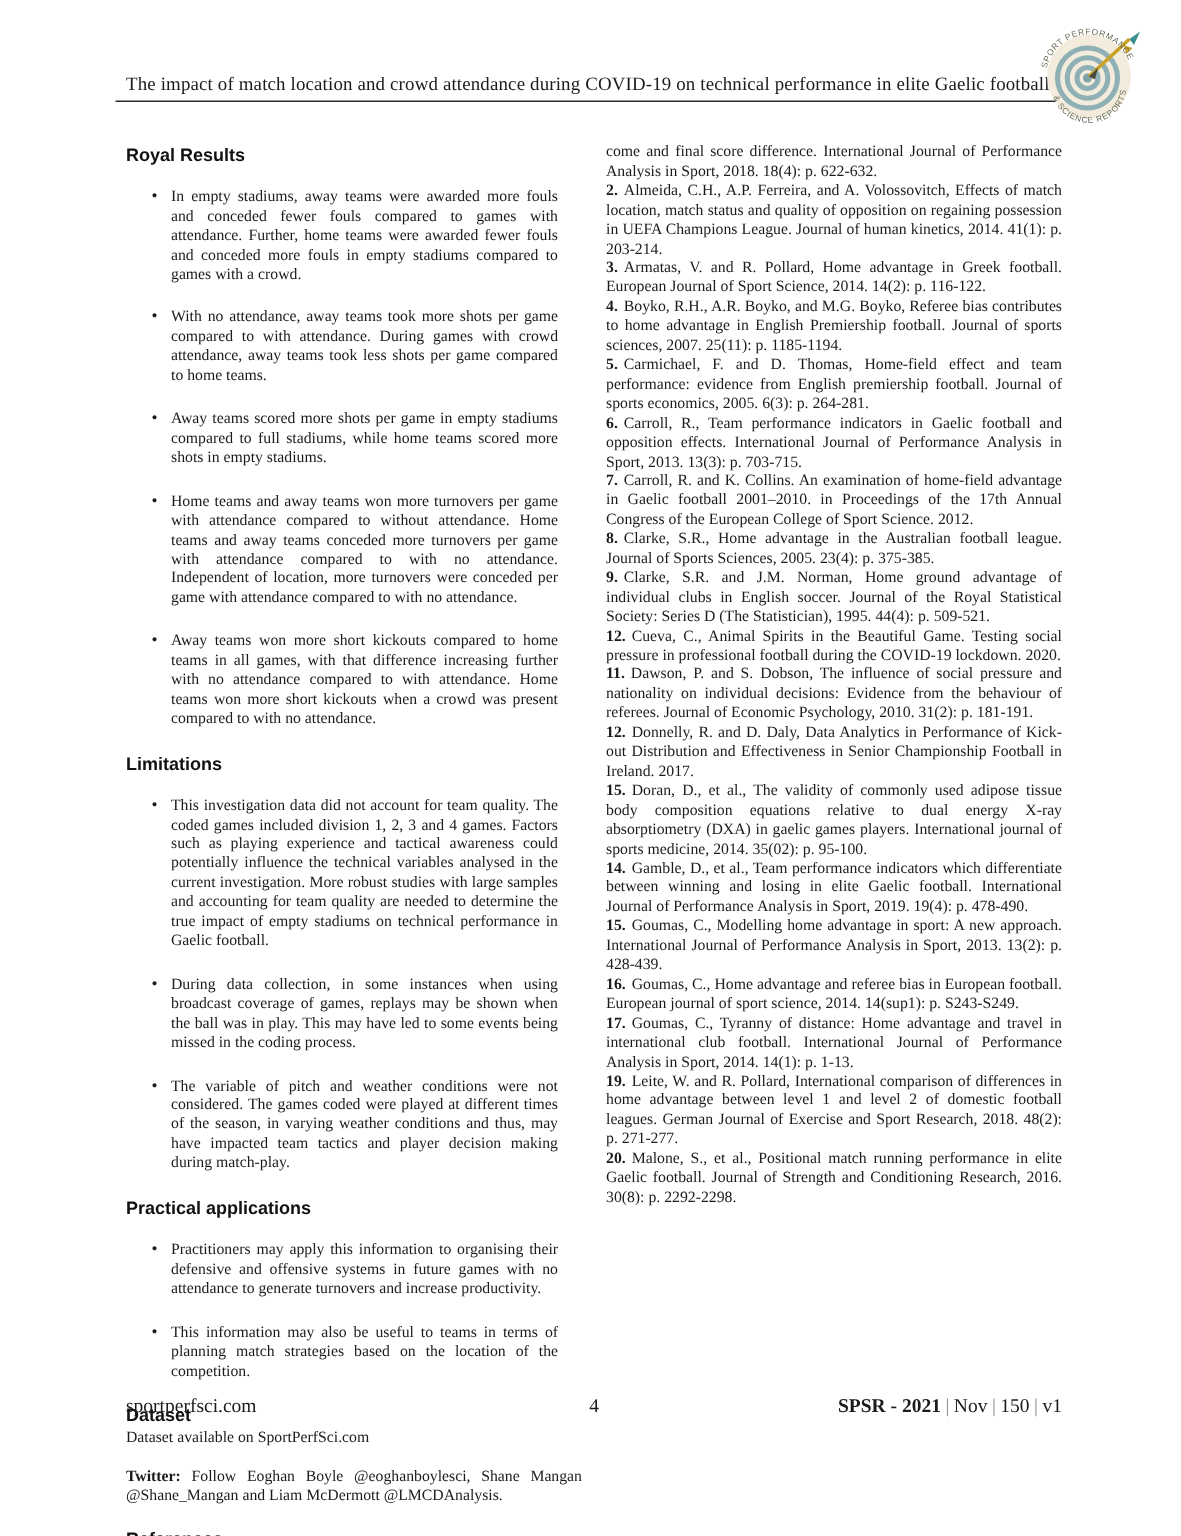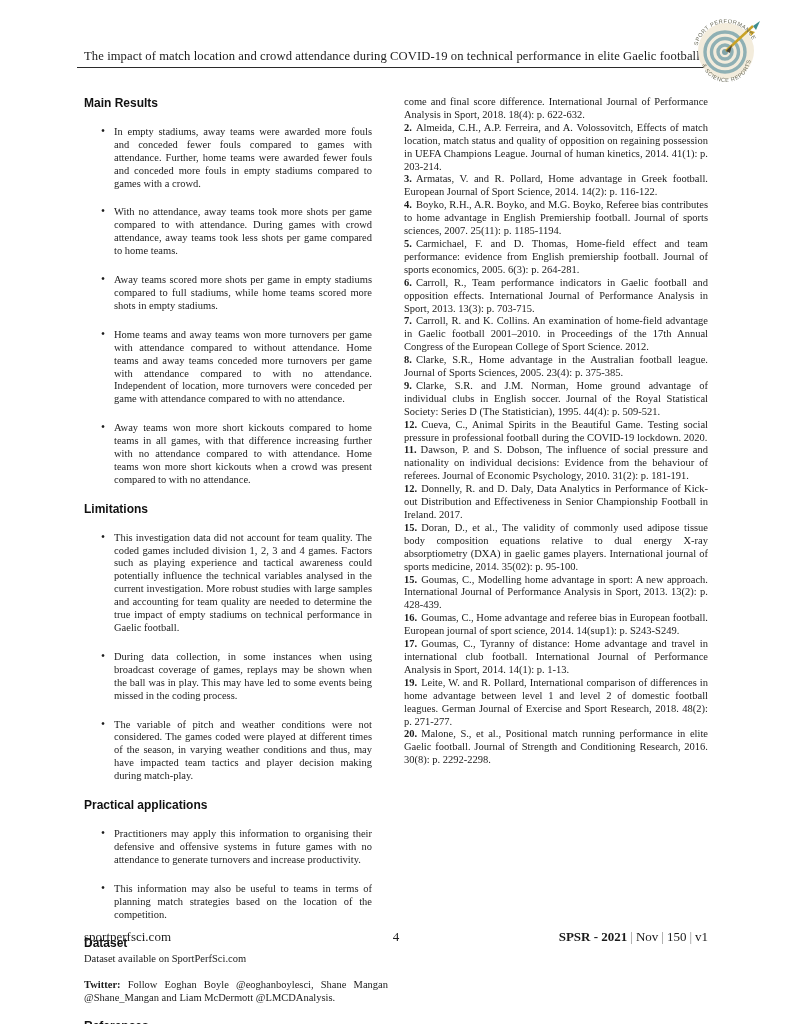--- a/index.html
+++ b/index.html
@@ -69,21 +69,21 @@
     <path id="arcB" d="M 12,46 A 25,25 0 0 0 62,46" fill="none"></path>
     <text font-size="5.6" fill="#6a6a58" letter-spacing="0.5" font-family="Liberation Sans, sans-serif">
       <textPath href="#arcB" startOffset="10%">&amp; SCIENCE REPORTS</textPath>
     </text>
   </svg>
 
   <div class="columns">
 
     <div class="col">
 
-      <div class="sec-heading first">Main Results</div>
+      <div class="sec-heading first">Royal Results</div>
       <ul class="bullets">
 
       <li><span>In empty stadiums, away teams were awarded more fouls and conceded fewer fouls compared to games with attendance. Further, home teams were awarded fewer fouls and conceded more fouls in empty stadiums compared to games with a crowd.</span></li>
           <li><span>With no attendance, away teams took more shots per game compared to with attendance. During games with crowd attendance, away teams took less shots per game compared to home teams.</span></li>
           <li><span>Away teams scored more shots per game in empty stadiums compared to full stadiums, while home teams scored more shots in empty stadiums.</span></li>
           <li><span>Home teams and away teams won more turnovers per game with attendance compared to without attendance. Home teams and away teams conceded more turnovers per game with attendance compared to with no attendance. Independent of location, more turnovers were conceded per game with attendance compared to with no attendance.</span></li>
           <li><span>Away teams won more short kickouts compared to home teams in all games, with that difference increasing further with no attendance compared to with attendance. Home teams won more short kickouts when a crowd was present compared to with no attendance.</span></li>
         </ul>
 
       <div class="sec-heading">Limitations</div>
@@ -132,20 +132,21 @@
         <p class="ref"><b>9.</b><span>Clarke, S.R. and J.M. Norman, Home ground advantage of individual clubs in English soccer. Journal of the Royal Statistical Society: Series D (The Statistician), 1995. 44(4): p. 509-521.</span></p>
 
         <p class="ref"><b>12.</b><span>Cueva, C., Animal Spirits in the Beautiful Game. Testing social pressure in professional football during the COVID-19 lockdown. 2020.</span></p>
 
         <p class="ref"><b>11.</b><span>Dawson, P. and S. Dobson, The influence of social pressure and nationality on individual decisions: Evidence from the behaviour of referees. Journal of Economic Psychology, 2010. 31(2): p. 181-191.</span></p>
 
         <p class="ref"><b>12.</b><span>Donnelly, R. and D. Daly, Data Analytics in Performance of Kick-out Distribution and Effectiveness in Senior Championship Football in Ireland. 2017.</span></p>
 
         <p class="ref"><b>15.</b><span>Doran, D., et al., The validity of commonly used adipose tissue body composition equations relative to dual energy X-ray absorptiometry (DXA) in gaelic games players. International journal of sports medicine, 2014. 35(02): p. 95-100.</span></p>
 
+        <p class="ref"><b>14.</b><span>Gamble, D., et al., Team performance indicators which differentiate between winning and losing in elite Gaelic football. International Journal of Performance Analysis in Sport, 2019. 19(4): p. 478-490.</span></p>
 
         <p class="ref"><b>15.</b><span>Goumas, C., Modelling home advantage in sport: A new approach. International Journal of Performance Analysis in Sport, 2013. 13(2): p. 428-439.</span></p>
 
         <p class="ref"><b>16.</b><span>Goumas, C., Home advantage and referee bias in European football. European journal of sport science, 2014. 14(sup1): p. S243-S249.</span></p>
 
         <p class="ref"><b>17.</b><span>Goumas, C., Tyranny of distance: Home advantage and travel in international club football. International Journal of Performance Analysis in Sport, 2014. 14(1): p. 1-13.</span></p>
 
 
         <p class="ref"><b>19.</b><span>Leite, W. and R. Pollard, International comparison of differences in home advantage between level 1 and level 2 of domestic football leagues. German Journal of Exercise and Sport Research, 2018. 48(2): p. 271-277.</span></p>
 

